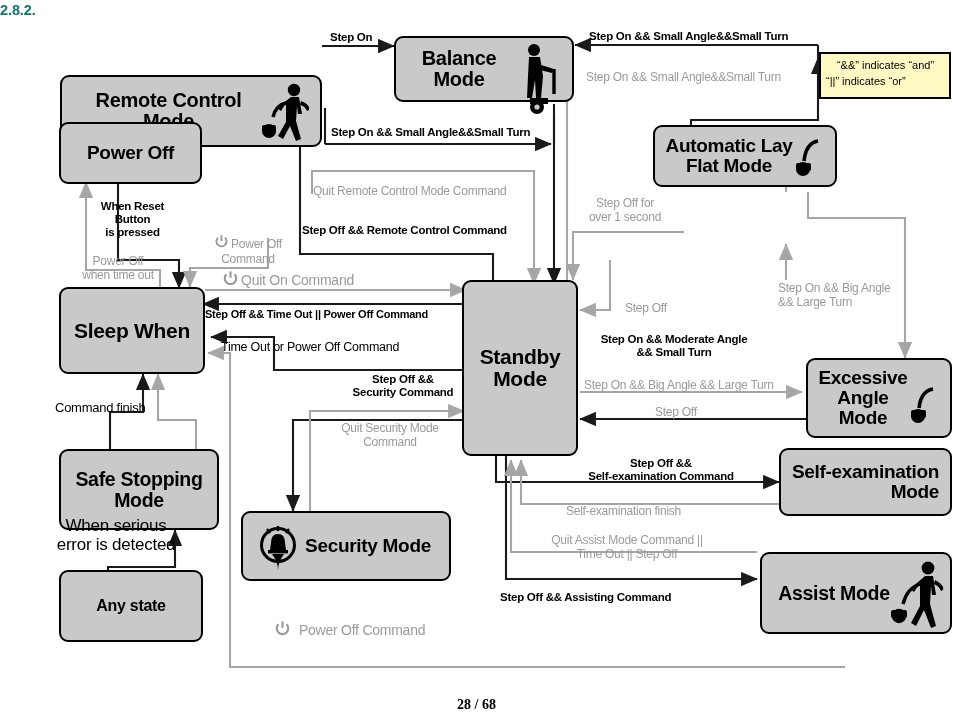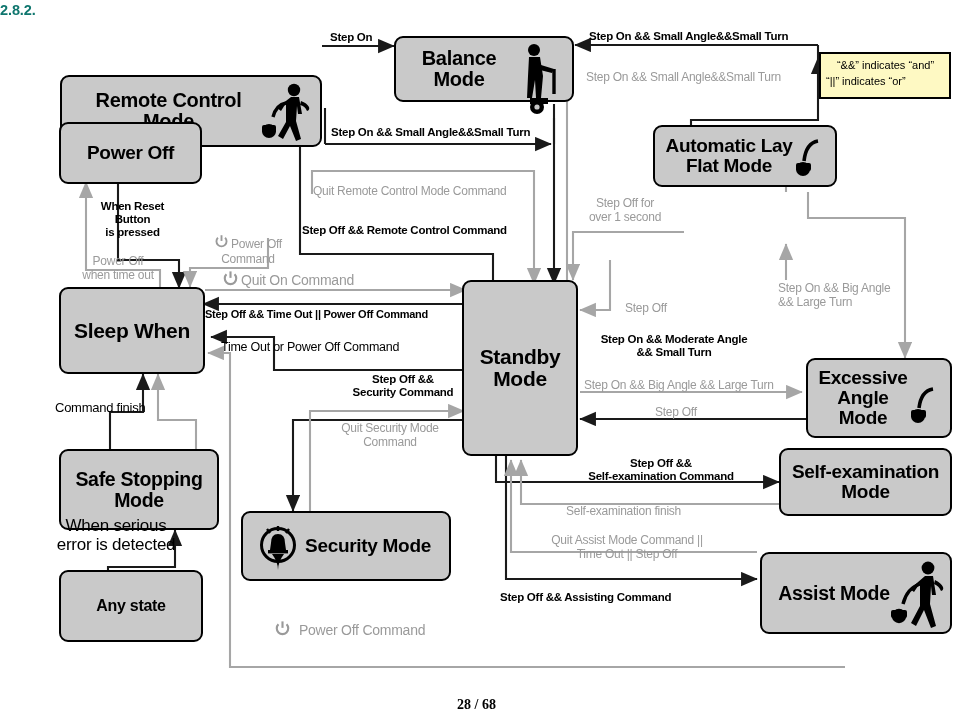--- a/index.html
+++ b/index.html
@@ -221,21 +221,21 @@
       </svg>
     </span>
   </div>
 
   <div class="node" style="left:59px;top:427px;width:160px;height:81px;font-size:19.5px;">
     <span class="lbl" style="white-space: pre-line;">Safe Stopping
 Mode</span>
   </div>
 
   <div class="node" style="left:779px;top:426px;width:173px;height:68px;font-size:19px;">
-    <span class="lbl" style="white-space: pre-line;">Self-examination
+    <span class="lbl" style="white-space: pre-line; text-align: right;">Self-examination
 Mode</span>
   </div>
 
   <div class="node with-icon" style="left:241px;top:489px;width:210px;height:70px;font-size:19px;justify-content:center;">
     <span class="ico" style="left:12px;top:12px;">
       <svg width="46" height="48" viewBox="0 0 46 48">
         <circle cx="23" cy="20" r="16.5" fill="none" stroke="#000" stroke-width="3"></circle>
         <path d="M23,9 q7,0 7,9 l1,7 h-16 l1,-7 q0,-9 7,-9 z" fill="#000"></path>
         <rect x="13" y="25" width="20" height="3.4" fill="#000"></rect>
         <path d="M23,6 L23,1" stroke="#000" stroke-width="2.4"></path>

